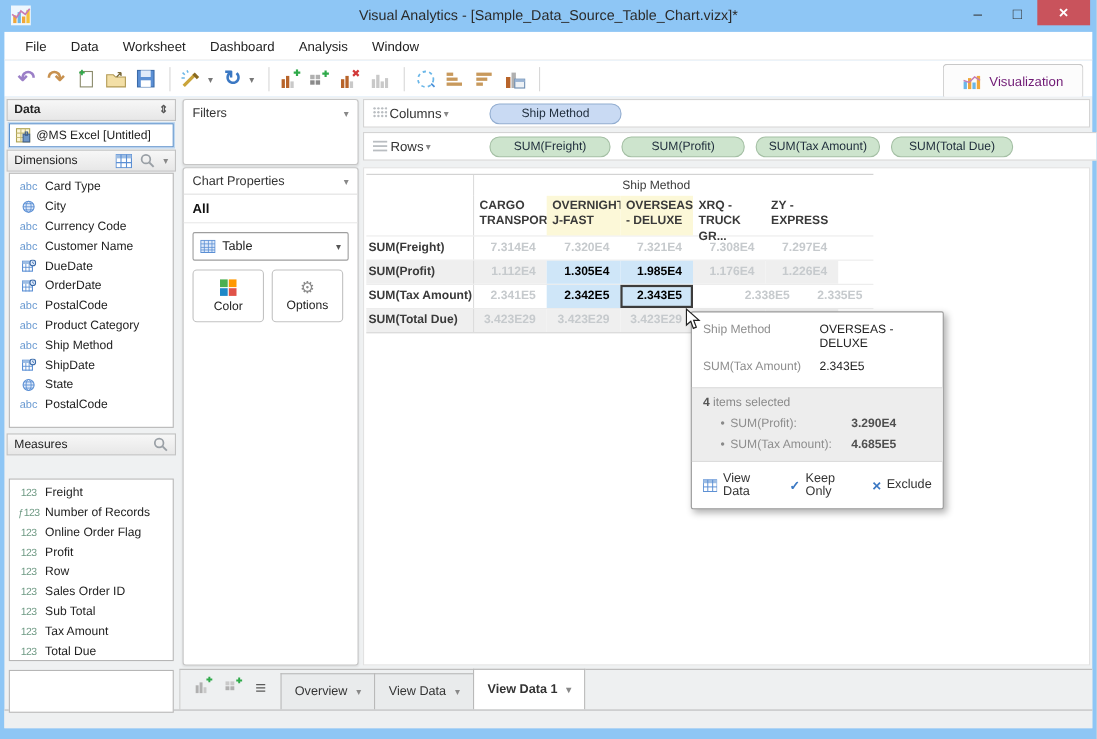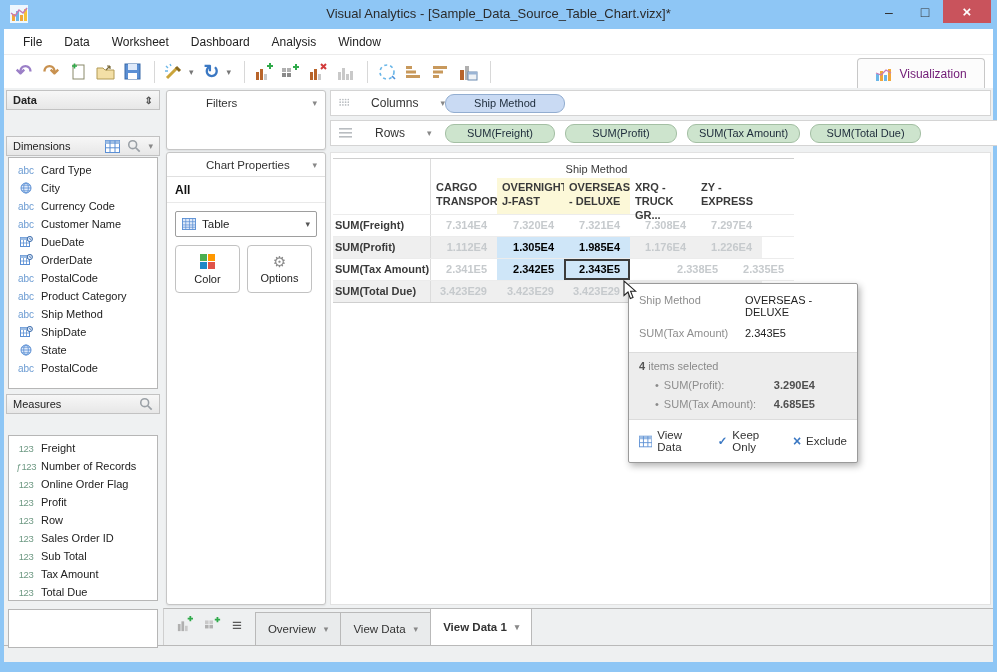--- a/index.html
+++ b/index.html
@@ -30,31 +30,31 @@
   .phdr.bold{font-weight:bold;}
   .pbox{position:absolute;background:#fff;border:1px solid #b6b6b6;box-sizing:border-box;}
   .src-item{position:absolute;left:4px;top:24px;width:150px;height:22px;background:#fff;border:1px solid #4f87c6;outline:1px solid #b9d4ef;display:flex;align-items:center;gap:5px;padding-left:5px;font-size:11px;color:#222;box-sizing:border-box;}
   .list-item{height:18px;display:flex;align-items:center;font-size:11px;color:#222;padding-left:5px;gap:3px;white-space:nowrap;}
   .ic-abc{color:#6b9bd2;font-size:10px;width:24px;text-align:center;flex:none;}
   .ic-num{color:#6f9a84;font-size:9.5px;width:24px;text-align:center;flex:none;letter-spacing:-0.5px;}
   .ic-svg{width:24px;display:flex;justify-content:center;flex:none;}
   .ic-num em{font-style:italic;font-size:9px;margin-right:1px;}
   
   .cardbox{position:absolute;background:#fff;border:1px solid #c6c6c6;border-radius:3px;box-sizing:border-box;box-shadow:0 1px 2px rgba(0,0,0,0.08);}
-  .card-hdr{height:23px;display:flex;align-items:center;padding:0 8px;font-size:11.5px;color:#333;margin-left:31px;}
+  .card-hdr{height:23px;display:flex;align-items:center;padding:0 8px;font-size:11.5px;color:#333;}
   .card-hdr .grow{flex:1;}
   .all-row{height:25px;display:flex;align-items:center;padding:0 8px;font-size:12px;font-weight:bold;color:#111;border-top:1px solid #e0e0e0;border-bottom:1px solid #e9e9e9;}
   .select{margin:8px;height:24px;border:1px solid #9e9e9e;border-radius:2px;display:flex;align-items:center;gap:6px;padding:0 6px;font-size:11.5px;color:#222;background:#fff;}
   .select .grow{flex:1;}
   .btnrow{display:flex;gap:7px;margin:4px 8px;}
   .bigbtn{width:63px;height:46px;border:1px solid #c2c2c2;border-radius:4px;background:#fff;display:flex;flex-direction:column;align-items:center;justify-content:center;gap:3px;font-size:11px;color:#222;}
   .gear{color:#8a8a8a;font-size:15px;line-height:1;}
   
   .shelf{position:absolute;background:#fff;border:1px solid #d4d4d4;display:flex;align-items:center;box-sizing:border-box;height:26px;}
-  .shelf-label{width:106px;flex:none;display:flex;align-items:center;gap:22px;padding-left:8px;font-size:12px;color:#333;}
+  .shelf-label{width:106px;flex:none;display:flex;align-items:center;gap:2px;padding-left:8px;font-size:12px;color:#333;}
   .pill{height:19px;border-radius:9px;display:flex;align-items:center;justify-content:center;font-size:11px;color:#1d2b3a;padding:0 10px;margin-right:10px;box-sizing:border-box;}
   .pill-dim{background:#c9daf3;border:1px solid #92add0;}
   .pill-meas{background:#cde4cd;border:1px solid #a4bfa4;}
   
   .tbl{position:absolute;left:329px;top:70px;border-top:1px solid #cfcfcf;background:#fff;}
   .trow{display:flex;border-bottom:1px solid #ececec;}
   .trow.last{border-bottom:1px solid #cfcfcf;}
   .tcell{box-sizing:border-box;font-size:11px;flex:none;}
   .ghdr-spacer{width:97px;}
   .ghdr-cell{width:332px;text-align:center;color:#3a3a3a;padding:4px 0 3px 0;border-left:1px solid #dcdcdc;}
@@ -237,20 +237,29 @@
       <span>Visualization</span>
     </div>
   </div>
 
   <div class="content">
 
     <div class="phdr bold" style="left:2px;top:2px;width:154px;">
       <span>Data</span>
       <span class="grow"></span>
       <span style="font-size:10px;color:#555;">⇕</span>
+    </div>
+    <div class="src-item">
+      <svg width="14" height="14" viewBox="0 0 14 14">
+          <rect x="1" y="1" width="12" height="12" fill="#fdf6d8" stroke="#b0a455"></rect>
+          <path d="M1 5h12M1 9h12M5 1v12M9 1v12" stroke="#c9bd77" stroke-width="1"></path>
+          <rect x="7" y="6" width="6" height="7" fill="#6f98c9" stroke="#41628e"></rect>
+          <rect x="9" y="4" width="2" height="3" fill="none" stroke="#41628e"></rect>
+        </svg>
+      <span>@MS Excel [Untitled]</span>
     </div>
     <div class="phdr" style="left:2px;top:48px;width:154px;gap:7px;">
       <span>Dimensions</span>
       <span class="grow"></span>
       <svg width="15" height="13" viewBox="0 0 15 13">
           <rect x="0.5" y="0.5" width="14" height="12" fill="#fff" stroke="#5b8fd4"></rect>
           <rect x="0.5" y="0.5" width="14" height="3.5" fill="#9dbde4"></rect>
           <path d="M5 .5v12M10 .5v12M.5 7.8h14" stroke="#5b8fd4" stroke-width="1"></path>
         </svg>
       <svg class="magnifier" width="14" height="14" viewBox="0 0 16 16">

